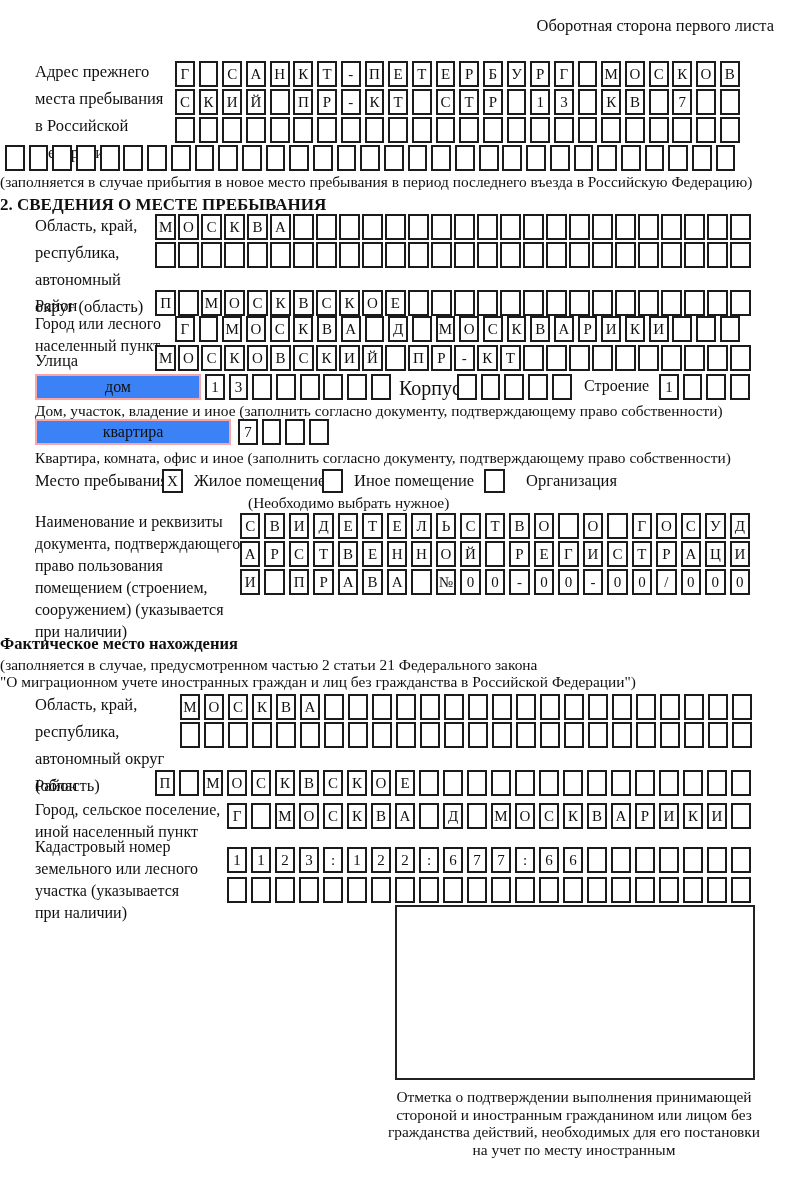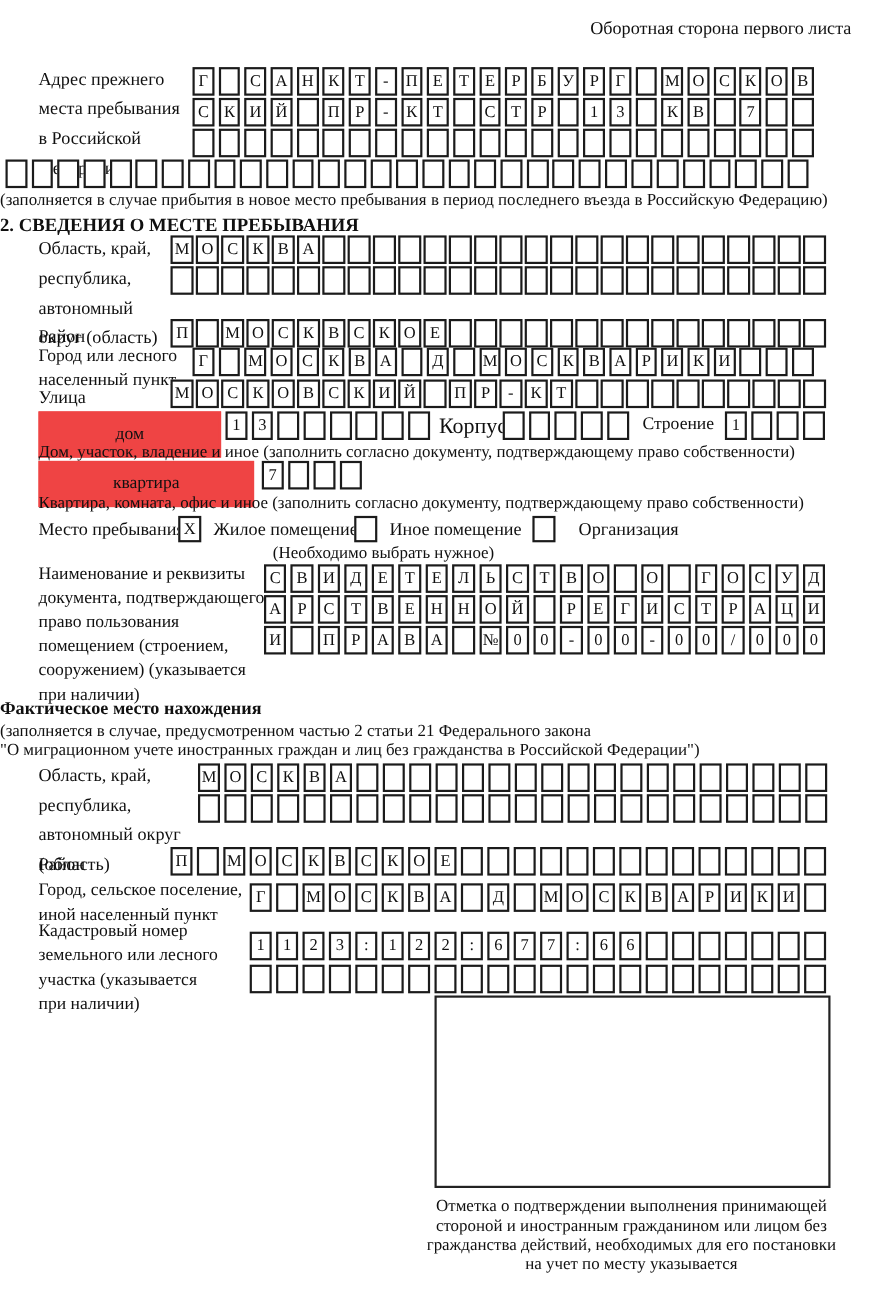--- a/index.html
+++ b/index.html
@@ -18,22 +18,22 @@
   .cbox{
     flex:0 0 auto;box-sizing:border-box;width:19.8px;height:26px;margin-right:3.9px;
     border:2px solid #1b1b1b;display:flex;align-items:center;justify-content:center;
     font-size:15px;line-height:1;background:#fff;
   }
   .tight .cbox{width:21.1px;margin-right:1.9px;}
   .wide .cbox{width:20.3px;margin-right:4.2px;}
   .p24 .cbox{width:20px;margin-right:4px;}
   .chk .cbox{width:21px;height:24px;font-size:15px;}
   .bigbox{
-    position:absolute;box-sizing:border-box;height:42px;border:2px solid #ef4444;
-    display:flex;align-items:center;justify-content:center;font-size:16px;background:#ef4444;
+    position:absolute;box-sizing:border-box;height:26px;border:2px solid #fca5a5;
+    display:flex;align-items:center;justify-content:center;font-size:16px;background:#3b82f6;
   }
   .stamp{position:absolute;box-sizing:border-box;border:2px solid #222;background:#fff;}
   .caption{position:absolute;text-align:center;font-size:15.4px;line-height:17.5px;}
 </style>
 </head>
 <body>
 
 <div class="page">
 
   <div class="abs" style="top:16px;right:58px;font-size:16.5px;">Оборотная сторона первого листа</div>
@@ -617,16 +617,16 @@
       <span class="cbox"></span>
       <span class="cbox"></span>
       <span class="cbox"></span>
     </div>
 
   <div class="stamp" style="left:395px;top:905px;width:360px;height:175px;"></div>
   <div class="caption" style="left:378px;top:1088px;width:392px;">
       <div>Отметка о подтверждении выполнения принимающей</div>
       <div>стороной и иностранным гражданином или лицом без</div>
       <div>гражданства действий, необходимых для его постановки</div>
-      <div>на учет по месту указывается</div>
+      <div>на учет по месту иностранным</div>
     </div>
 
 </div>
 
 </body></html>

